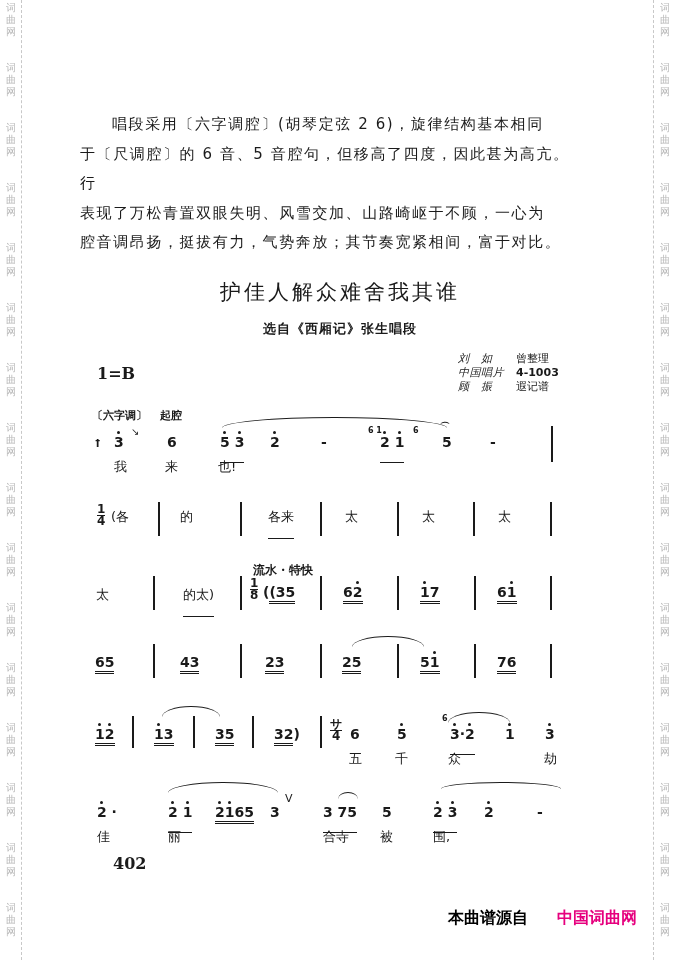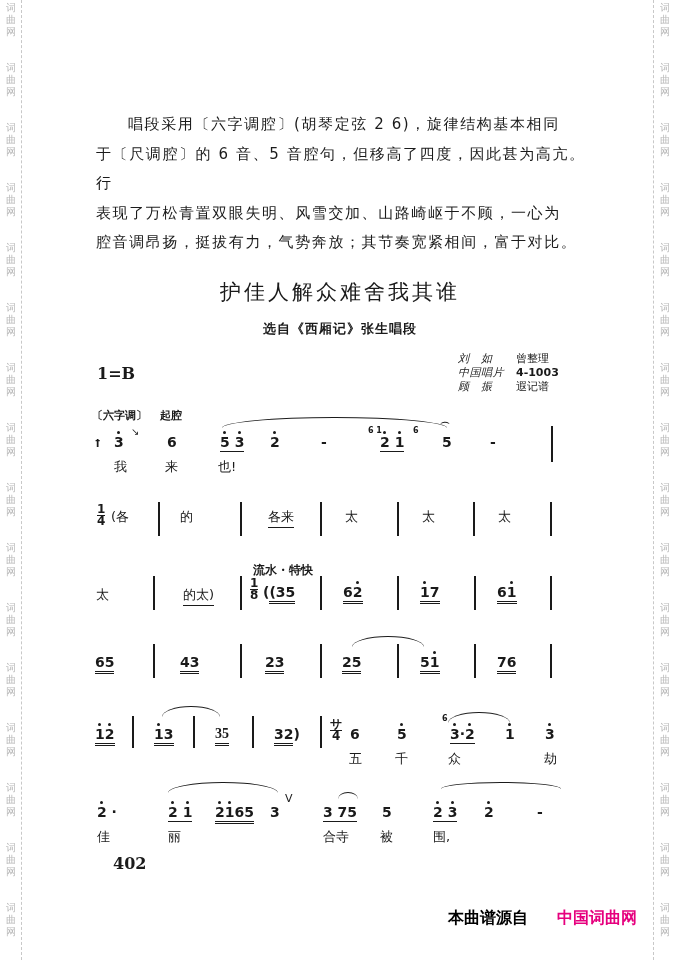--- a/index.html
+++ b/index.html
@@ -12,38 +12,38 @@
   .wm-col { position: absolute; top: 0; width: 22px; height: 960px; }
   .wm-col.left { left: 2px; }
   .wm-col.right { left: 656px; }
   .wm-line { position: absolute; top: 0; height: 960px; border-left: 1px dashed #c8c8c8; }
   .wm-line.left { left: 21px; }
   .wm-line.right { left: 653px; }
   .wm-grp { position: absolute; left: 2px; font-family: "DejaVu Sans", sans-serif; font-size: 10px; line-height: 12px; color: #b9b9b9; width: 14px; text-align: center; }
   .wm-grp span { display: block; }
 
   
-  .prose { position: absolute; left: 96px; top: 110px; width: 500px; font-family: "DejaVu Sans", sans-serif; font-size: 15px; line-height: 29.5px; letter-spacing: 1.6px; color: #1b1b1b; }
+  .prose { position: absolute; left: 80px; top: 110px; width: 500px; font-family: "DejaVu Sans", sans-serif; font-size: 15px; line-height: 29.5px; letter-spacing: 1.6px; color: #1b1b1b; }
   .prose p { margin: 0; }
   .prose .indent { text-indent: 32px; }
 
   .title { position: absolute; left: 0; width: 680px; top: 278px; text-align: center; font-family: "DejaVu Sans", sans-serif; font-size: 21px; letter-spacing: 3px; color: #1a1a1a; }
   .subtitle { position: absolute; left: 0; width: 680px; top: 320px; text-align: center; font-family: "DejaVu Sans", sans-serif; font-weight: bold; font-size: 13px; letter-spacing: 1px; color: #1a1a1a; }
   .key { position: absolute; left: 97px; top: 364px; font-family: "DejaVu Serif", serif; font-weight: bold; font-size: 16px; }
   .credits { position: absolute; left: 458px; top: 352px; font-family: "DejaVu Sans", sans-serif; font-size: 11px; line-height: 14px; color: #1a1a1a; }
   .credits .row { display: flex; }
   .credits .a { width: 58px; letter-spacing: 0.5px; font-style: italic; }
   .credits .b { font-weight: bold; }
 
   
   .n { position: absolute; font-family: "DejaVu Sans", sans-serif; font-weight: bold; font-size: 14px; color: #1a1a1a; white-space: nowrap; }
   .lyr { position: absolute; font-family: "DejaVu Sans", sans-serif; font-size: 13px; color: #1a1a1a; white-space: nowrap; }
   .ann { position: absolute; font-family: "DejaVu Sans", sans-serif; font-size: 11px; font-weight: bold; color: #1a1a1a; white-space: nowrap; }
   .bar { position: absolute; width: 2px; background: #1a1a1a; }
-  .ul { border-bottom: 1.5px solid #1a1a1a; padding-bottom: 1px; }
+  .ul { border-bottom: 1.5px solid #1a1a1a; padding-bottom: 12px; }
   .dbl { border-bottom: 3px double #1a1a1a; padding-bottom: 1px; }
   .dot { position: relative; }
   .dot::before { content: ""; position: absolute; left: 50%; top: -3px; width: 3px; height: 3px; margin-left: -1.5px; border-radius: 50%; background: #1a1a1a; }
   .slur { position: absolute; border-top: 1.5px solid #1a1a1a; border-radius: 50% 50% 0 0 / 100% 100% 0 0; height: 10px; }
   .frac { display: inline-block; text-align: center; line-height: 11px; font-size: 12px; vertical-align: middle; }
   .frac span { display: block; }
   .frac .top { border-bottom: 1.5px solid #1a1a1a; }
   .grace { position: absolute; font-size: 8px; font-family: "DejaVu Sans", sans-serif; font-weight: bold; }
 
   .page-no { position: absolute; left: 113px; top: 854px; font-family: "DejaVu Serif", serif; font-weight: bold; font-size: 16px; }
@@ -308,21 +308,21 @@
 <div class="bar" style="left:474px;top:644px;height:34px;"></div>
 <div class="n dbl" style="left:497px;top:654px;">76</div>
 <div class="bar" style="left:550px;top:644px;height:34px;"></div>
 
 <div class="slur" style="left:162px;top:706px;width:58px;"></div>
 <div class="slur" style="left:448px;top:712px;width:62px;"></div>
 <div class="n dbl" style="left:95px;top:726px;"><span class="dot">1</span><span class="dot">2</span></div>
 <div class="bar" style="left:132px;top:716px;height:32px;"></div>
 <div class="n dbl" style="left:154px;top:726px;"><span class="dot">1</span>3</div>
 <div class="bar" style="left:193px;top:716px;height:32px;"></div>
-<div class="n dbl" style="left:215px;top:726px;font-family:Liberation Serif, serif;">35</div>
+<div class="n dbl" style="left:215px;top:726px;">35</div>
 <div class="bar" style="left:252px;top:716px;height:32px;"></div>
 <div class="n" style="left:274px;top:726px;"><span class="dbl">32</span>)</div>
 <div class="bar" style="left:320px;top:716px;height:32px;"></div>
 <div class="n" style="left:330px;top:719px;"><span class="frac"><span class="top">サ</span><span>4</span></span></div>
 <div class="n" style="left:350px;top:726px;">6</div>
 <div class="n" style="left:397px;top:726px;"><span class="dot">5</span></div>
 <div class="grace" style="left:442px;top:714px;">6</div>
 <div class="n ul" style="left:450px;top:726px;"><span class="dot">3</span>·<span class="dot">2</span></div>
 <div class="n" style="left:505px;top:726px;"><span class="dot">1</span></div>
 <div class="n" style="left:545px;top:726px;"><span class="dot">3</span></div>

